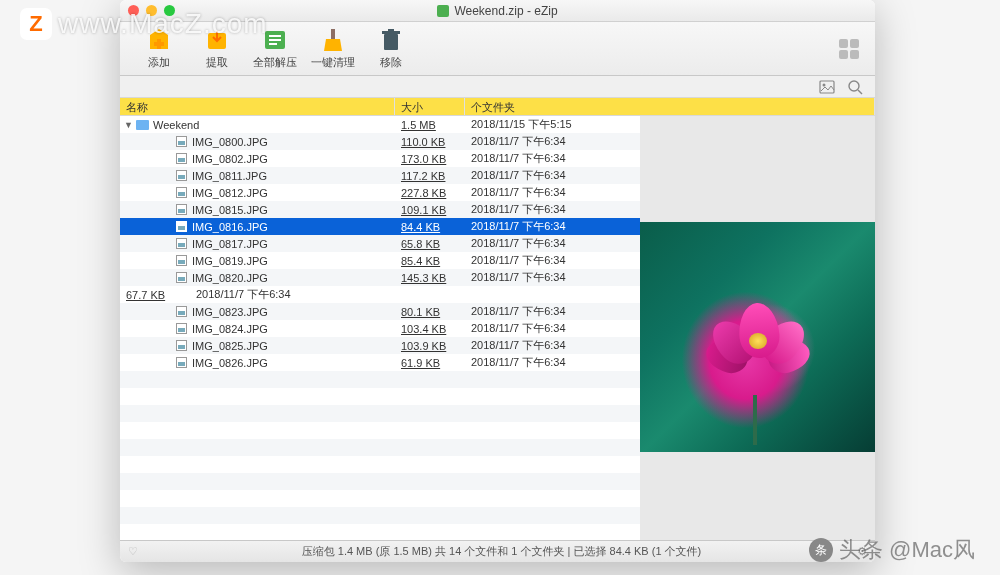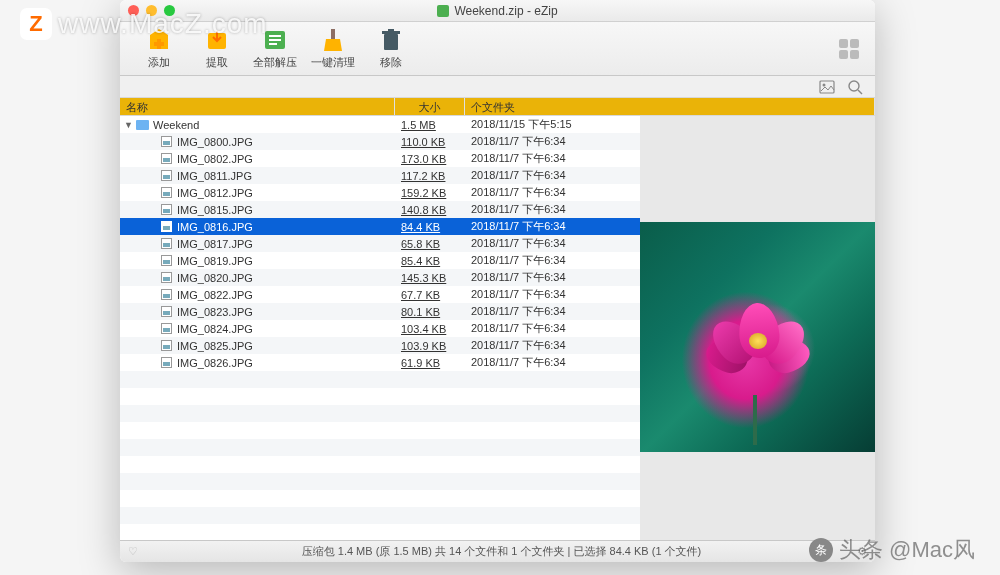--- a/index.html
+++ b/index.html
@@ -16,32 +16,32 @@
     .title { position: absolute; left: 0; right: 0; text-align: center; font-size: 12px; color: #444; pointer-events: none; display: flex; align-items: center; justify-content: center; gap: 5px; }
     .title .ticon { width: 12px; height: 12px; background: #4caf50; border-radius: 2px; }
     .toolbar { height: 54px; background: linear-gradient(#f7f7f7,#ececec); border-bottom: 1px solid #c8c8c8; display: flex; align-items: center; padding: 0 10px; }
     .tbtn { display: flex; flex-direction: column; align-items: center; justify-content: center; width: 58px; height: 50px; font-size: 11px; color: #444; cursor: pointer; }
     .tbtn .ic { width: 26px; height: 26px; margin-bottom: 2px; display: flex; align-items: center; justify-content: center; }
     .tspace { flex: 1; }
     .tright { display: flex; gap: 10px; align-items: center; padding-right: 6px; }
     .grid-ic { width: 20px; height: 20px; display: grid; grid-template-columns: 1fr 1fr; gap: 2px; }
     .grid-ic span { background: #bbb; border-radius: 2px; }
     .ric { width: 16px; height: 16px; color: #888; }
-    .headerrow { height: 18px; background: #eab308; border-bottom: 1px solid #d8d8d8; display: flex; font-size: 11px; color: #333; }
+    .headerrow { height: 18px; background: #fde047; border-bottom: 1px solid #d8d8d8; display: flex; font-size: 11px; color: #333; }
     .headerrow div { padding: 2px 6px; border-right: 1px solid #e0e0e0; }
     .col-name { width: 275px; }
-    .col-size { width: 70px; text-align: center; }
+    .col-size { width: 70px; }
     .col-date { flex: 1; }
     .content { flex: 1; display: flex; overflow: hidden; }
     .filelist { width: 520px; overflow-y: auto; background: #fff; }
     .row { height: 17px; display: flex; align-items: center; font-size: 11px; color: #333; cursor: pointer; }
     .row:nth-child(odd) { background: #fff; }
     .row:nth-child(even) { background: #f4f6f8; }
     .row.selected { background: #0a62d8 !important; color: #fff; }
-    .row .name { width: 275px; padding-left: 8px; display: flex; align-items: center; gap: 4px; }
+    .row .name { width: 275px; padding-left: 23px; display: flex; align-items: center; gap: 4px; }
     .row .size { width: 70px; padding-left: 6px; text-decoration: underline; }
     .row .date { flex: 1; padding-left: 6px; }
     .row.folder .name { padding-left: 4px; }
     .row .arrow { width: 8px; font-size: 9px; color: #666; }
     .row .fic { width: 13px; height: 13px; display: inline-flex; align-items: center; justify-content: center; }
     .folder-ic { width: 13px; height: 10px; background: #6db3f2; border-radius: 1px; }
     .img-ic { width: 11px; height: 11px; background: #fff; border: 1px solid #999; position: relative; }
     .img-ic::after { content: ""; position: absolute; bottom: 1px; left: 1px; right: 1px; height: 4px; background: #7ab; }
     .row.selected .img-ic { border-color: #fff; }
     .row .indent { width: 28px; }
@@ -210,32 +210,32 @@
           <div class="date">2018/11/7 下午6:34</div>
         </div>
         <div class="row ">
     <div class="name">
             <span class="indent"></span>
             <span class="fic">
               <span class="img-ic"></span>
             </span>
             <span>IMG_0812.JPG</span>
           </div>
-    <div class="size">159.2 KB</div>
+    <div class="size">227.8 KB</div>
           <div class="date">2018/11/7 下午6:34</div>
         </div>
         <div class="row ">
     <div class="name">
             <span class="indent"></span>
             <span class="fic">
               <span class="img-ic"></span>
             </span>
             <span>IMG_0815.JPG</span>
           </div>
-    <div class="size">140.8 KB</div>
+    <div class="size">109.1 KB</div>
           <div class="date">2018/11/7 下午6:34</div>
         </div>
         <div class="row selected">
     <div class="name">
             <span class="indent"></span>
             <span class="fic">
               <span class="img-ic"></span>
             </span>
             <span>IMG_0816.JPG</span>
           </div>
@@ -269,27 +269,20 @@
             <span class="indent"></span>
             <span class="fic">
               <span class="img-ic"></span>
             </span>
             <span>IMG_0820.JPG</span>
           </div>
     <div class="size">145.3 KB</div>
           <div class="date">2018/11/7 下午6:34</div>
         </div>
         <div class="row ">
-    <div class="name">
-            <span class="indent"></span>
-            <span class="fic">
-              <span class="img-ic"></span>
-            </span>
-            <span>IMG_0822.JPG</span>
-          </div>
     <div class="size">67.7 KB</div>
           <div class="date">2018/11/7 下午6:34</div>
         </div>
         <div class="row ">
     <div class="name">
             <span class="indent"></span>
             <span class="fic">
               <span class="img-ic"></span>
             </span>
             <span>IMG_0823.JPG</span>

